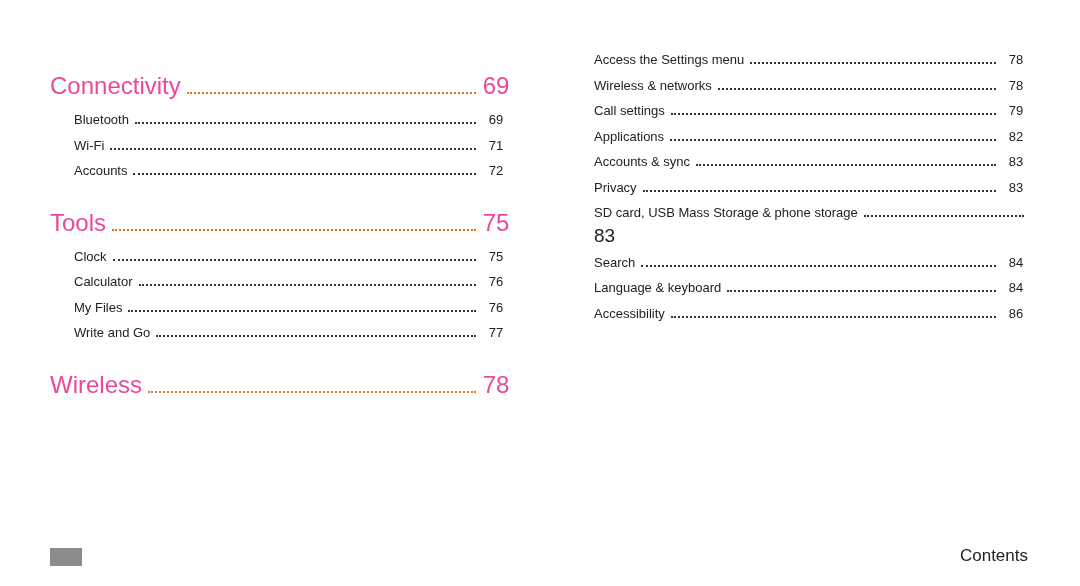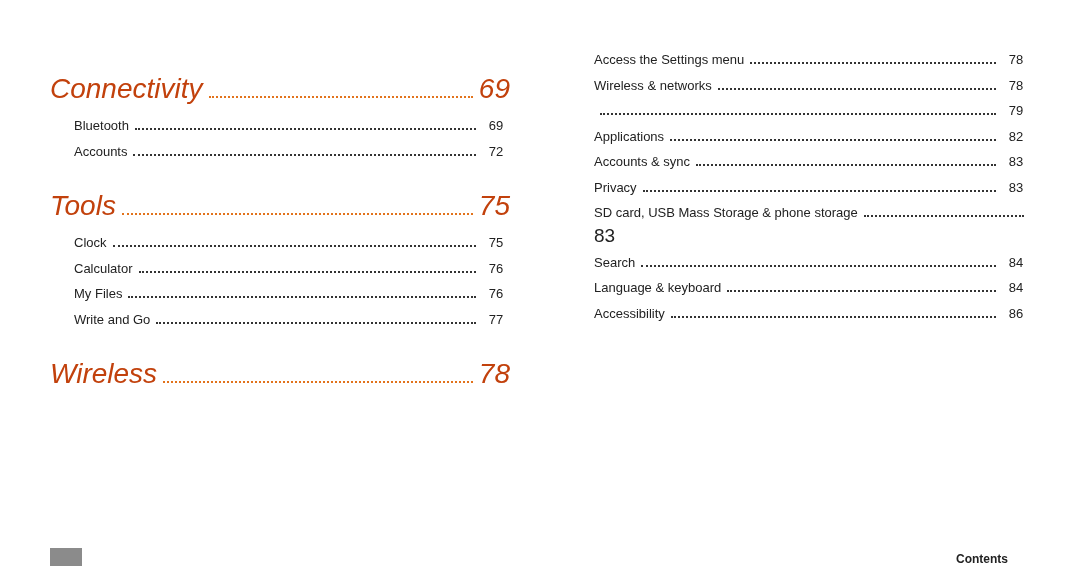--- a/index.html
+++ b/index.html
@@ -48,23 +48,22 @@
   .row .page-num {
     white-space: nowrap;
     min-width: 28px;
     text-align: center;
   }
   .row.section {
     margin-top: 18px;
   }
   .row.section .label,
   .row.section .page-num {
-    color: #c2410c;
-    font-size: 28px;
-    font-style: italic;
+    color: #ec4899;
+    font-size: 24px;
   }
   .row.sub {
     padding-left: 24px;
     font-size: 13px;
   }
   .row.sub .label,
   .row.sub .page-num {
     color: #222;
   }
   .row.wrap .label {
@@ -72,25 +71,24 @@
   }
   .wrap-num {
     padding-left: 24px;
     font-size: 19px;
     color: #222;
     margin-top: -4px;
     margin-bottom: 6px;
   }
   .footer {
     position: absolute;
-    right: 72px;
+    right: 52px;
     bottom: 20px;
-    font-size: 12px;
-    color: #222;
-    font-weight: bold;
+    font-size: 17px;
+    color: #222;
   }
   .footer-tab {
     position: absolute;
     left: 50px;
     bottom: 20px;
     width: 32px;
     height: 18px;
     background: #8b8b8b;
   }
 </style>
@@ -104,20 +102,25 @@
       <span class="label">Connectivity</span>
       <span class="dots"></span>
       <span class="page-num">69</span>
     </div>
     <div class="row sub">
       <span class="label">Bluetooth</span>
       <span class="dots"></span>
       <span class="page-num">69</span>
     </div>
     <div class="row sub">
+      <span class="label">Wi-Fi</span>
+      <span class="dots"></span>
+      <span class="page-num">71</span>
+    </div>
+    <div class="row sub">
       <span class="label">Accounts</span>
       <span class="dots"></span>
       <span class="page-num">72</span>
     </div>
 
     <div class="row section">
       <span class="label">Tools</span>
       <span class="dots"></span>
       <span class="page-num">75</span>
     </div>
@@ -154,20 +157,21 @@
       <span class="label">Access the Settings menu</span>
       <span class="dots"></span>
       <span class="page-num">78</span>
     </div>
     <div class="row sub">
       <span class="label">Wireless &amp; networks</span>
       <span class="dots"></span>
       <span class="page-num">78</span>
     </div>
     <div class="row sub">
+      <span class="label">Call settings</span>
       <span class="dots"></span>
       <span class="page-num">79</span>
     </div>
     <div class="row sub">
       <span class="label">Applications</span>
       <span class="dots"></span>
       <span class="page-num">82</span>
     </div>
     <div class="row sub">
       <span class="label">Accounts &amp; sync</span>

